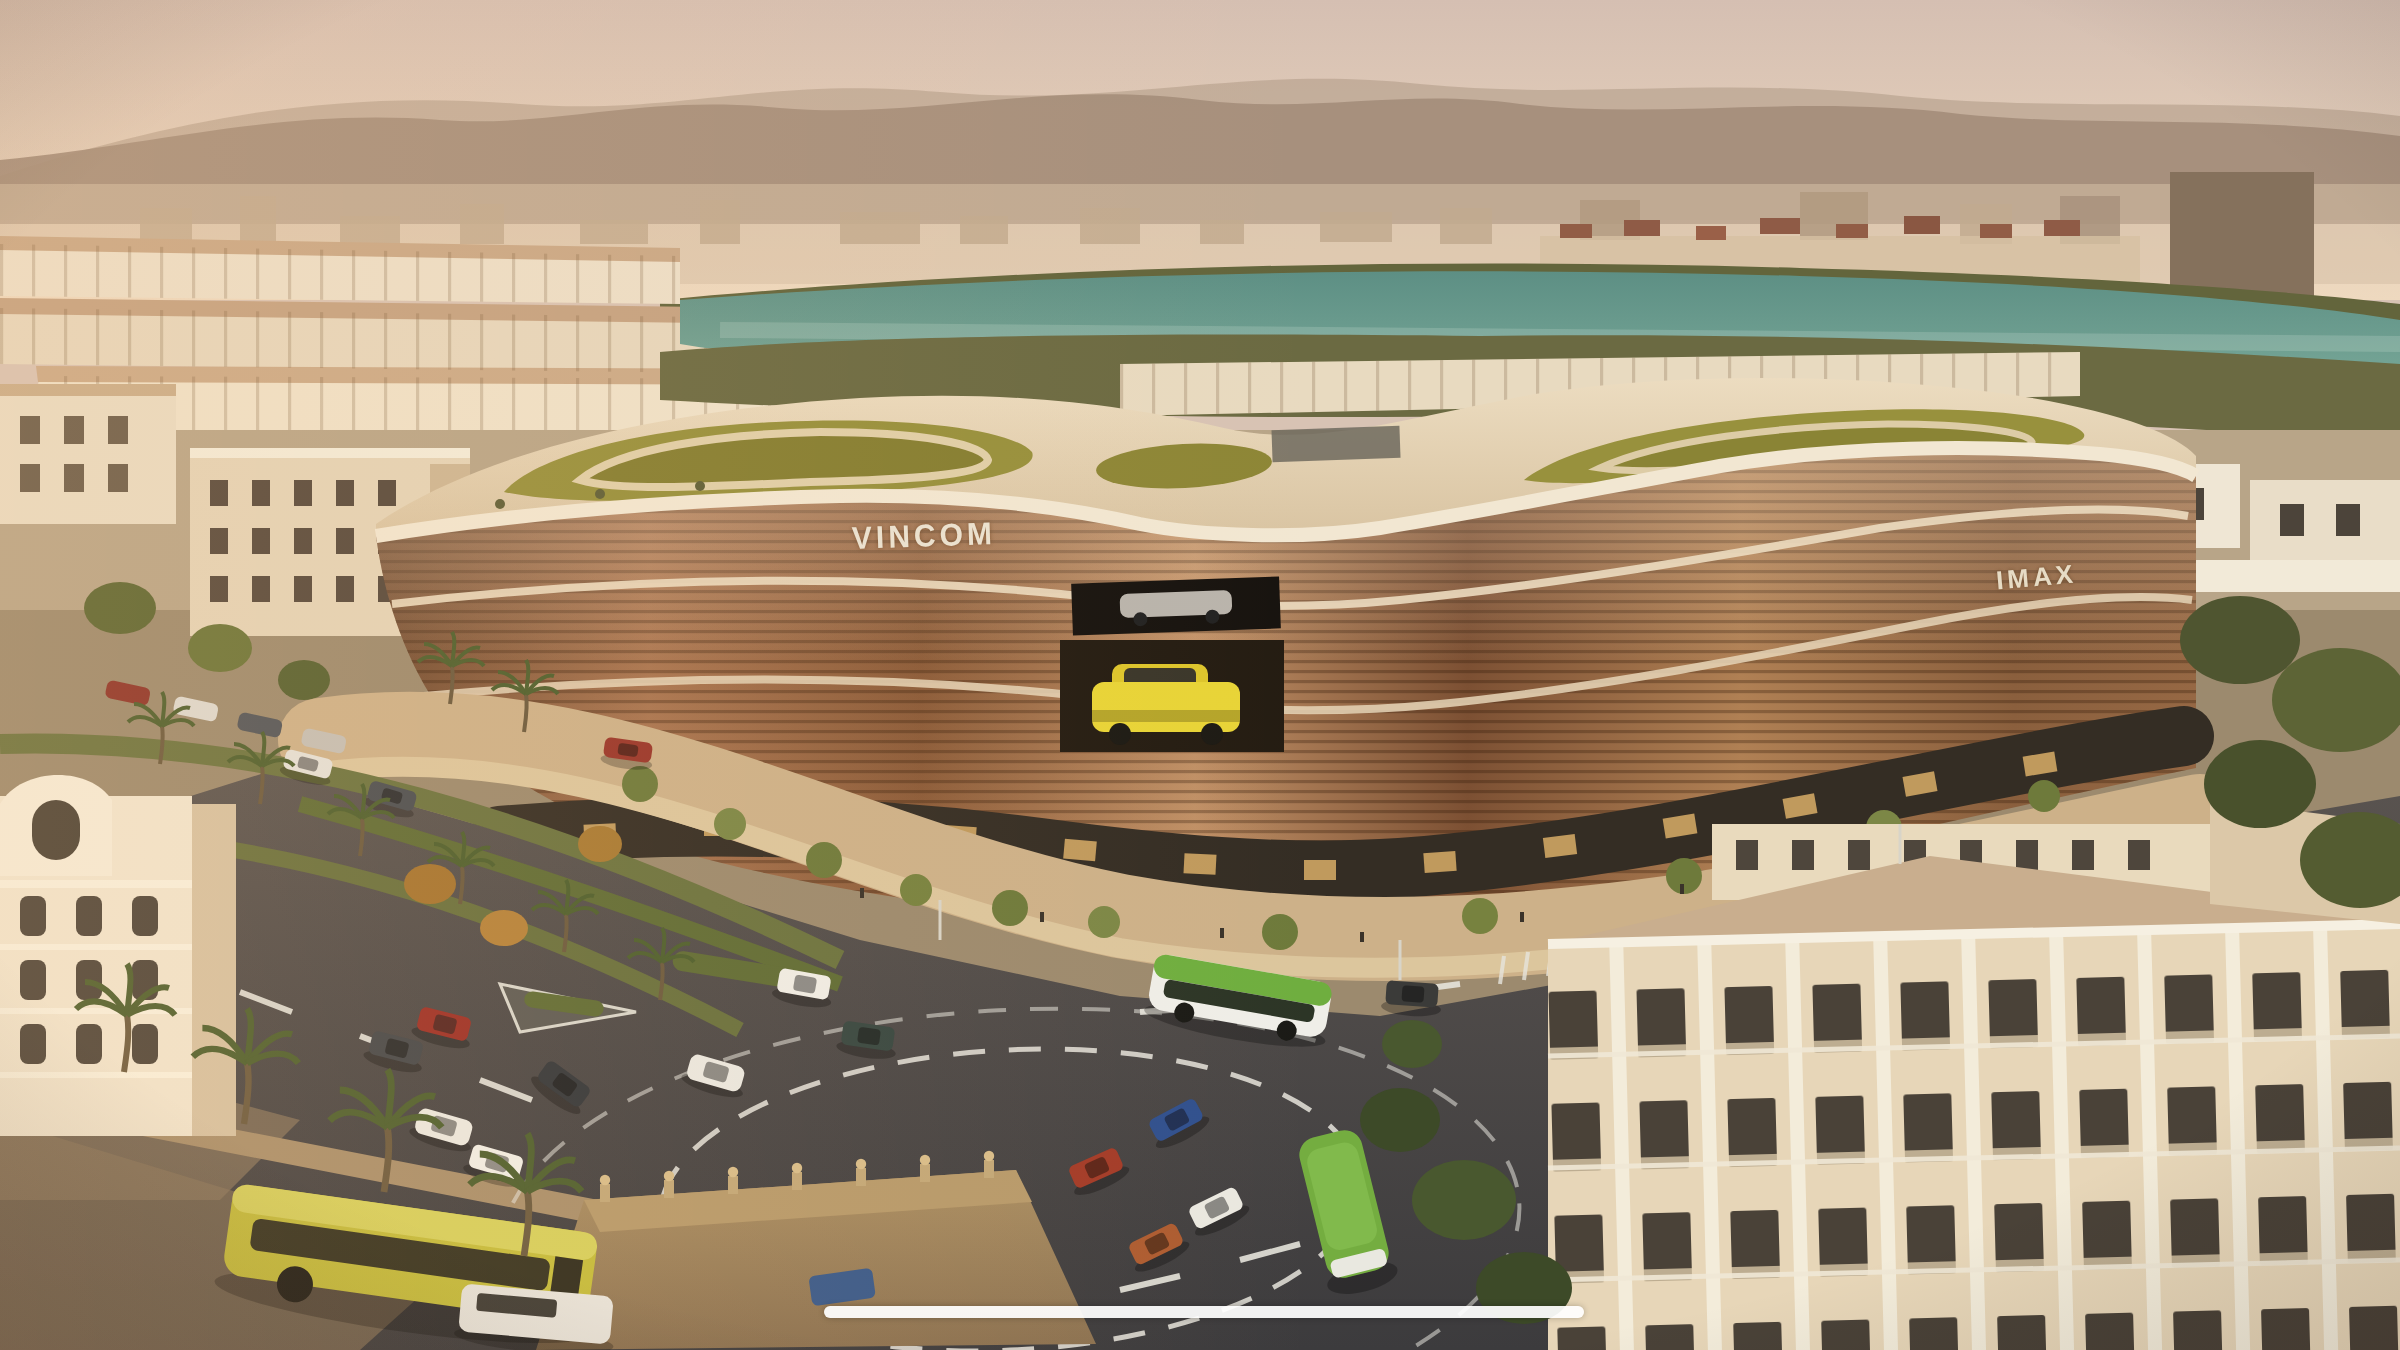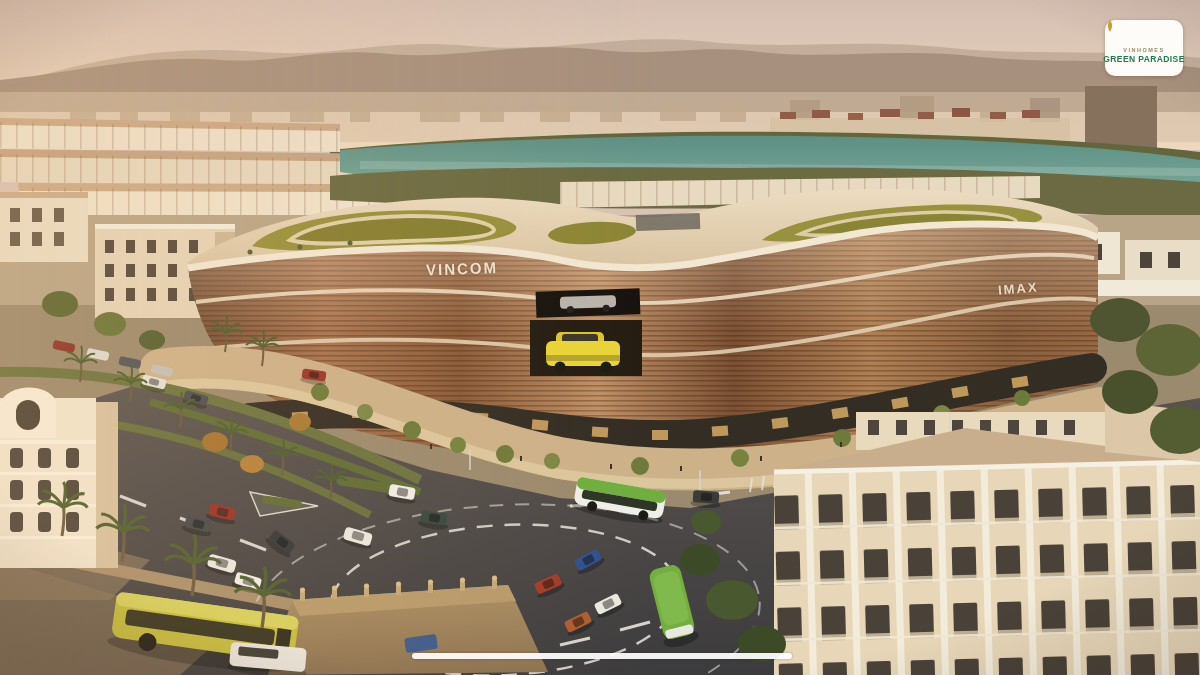--- a/index.html
+++ b/index.html
@@ -571,24 +571,15 @@
         <path d="M950,432 L950,412"></path>
 </g>
 
 <rect width="1200" height="675" fill="url(#warm)"></rect>
 <rect width="1200" height="675" fill="url(#vig)"></rect>
 </svg>
 
 <div class="sign vincom">VINCOM</div>
 <div class="sign imax">IMAX</div>
 
-<div class="logo-card">
-  <div class="logo-emblem">
-    <svg width="10" height="12" viewBox="0 0 10 12">
-          <path d="M5 0 C6.5 3 9 5 5 12 C1 5 3.5 3 5 0 Z" fill="#c8a02c"></path>
-        </svg>
-  </div>
-  <div class="logo-line1">VINHOMES</div>
-  <div class="logo-line2">GREEN PARADISE</div>
-</div>
 
 <div class="progress-bar"></div>
 </div>
 
 </body></html>

